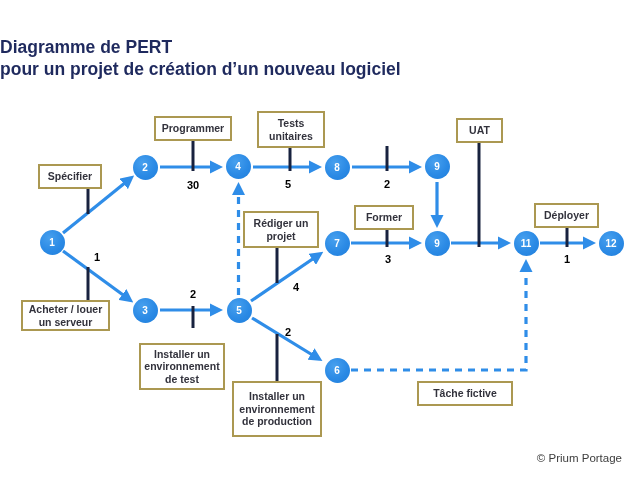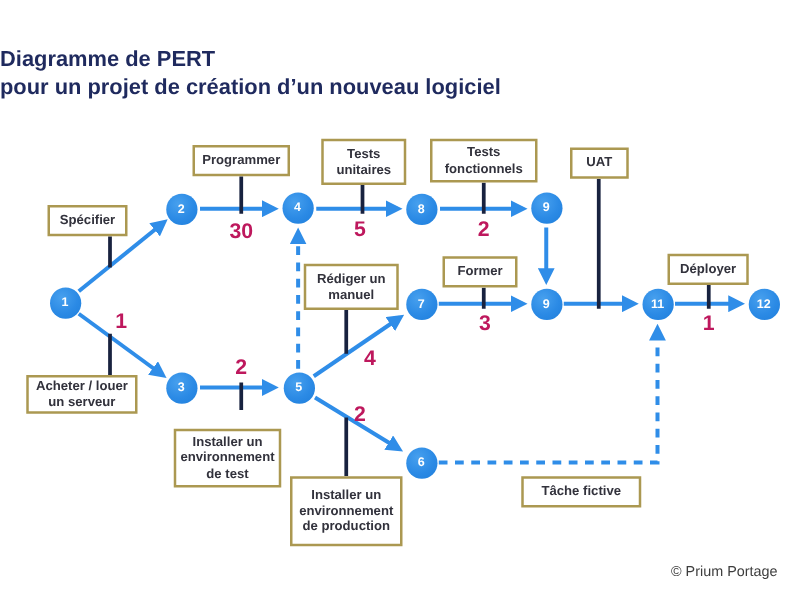--- a/index.html
+++ b/index.html
@@ -17,21 +17,21 @@
     background:radial-gradient(circle at 38% 32%, #47a0ee 0%, #2b8ae5 55%, #1f7edb 100%);
     color:#ffffff;font-weight:700;font-size:10px;
     display:flex;align-items:center;justify-content:center;
   }
   .lbox{
     position:absolute;z-index:3;background:#ffffff;border:2px solid #ab9851;
     color:#32323c;font-weight:700;font-size:10.5px;line-height:1.18;text-align:center;
     display:flex;align-items:center;justify-content:center;padding:2px 3px;box-sizing:border-box;
   }
   .dur{
-    position:absolute;z-index:3;color:#be185d;font-weight:700;font-size:17px;
+    position:absolute;z-index:3;color:#000000;font-weight:700;font-size:11px;
     transform:translate(-50%,-50%);white-space:nowrap;
   }
   #credit{
     position:absolute;right:18px;top:452px;font-size:11.5px;color:#3d3d3d;z-index:3;
   }
 </style>
 </head>
 <body>
 
 <div id="stage">
@@ -87,23 +87,22 @@
   <div class="node" style="left:324.5px;top:230.5px">7</div>
   <div class="node" style="left:324.5px;top:154.5px">8</div>
   <div class="node" style="left:424.5px;top:230.5px">9</div>
   <div class="node" style="left:424.5px;top:153.5px">9</div>
   <div class="node" style="left:513.5px;top:230.5px">11</div>
   <div class="node" style="left:598.5px;top:230.5px">12</div>
 
   <div class="lbox" style="left:38px;top:164px;width:64px;height:25px">Spécifier</div>
   <div class="lbox" style="left:154px;top:116px;width:78px;height:25px">Programmer</div>
   <div class="lbox" style="left:257px;top:111px;width:68px;height:37px">Tests unitaires</div>
-  <div class="lbox" style="left:344px;top:111px;width:86px;height:35px">Tests fonctionnels</div>
   <div class="lbox" style="left:456px;top:118px;width:47px;height:25px">UAT</div>
-  <div class="lbox" style="left:243px;top:211px;width:76px;height:37px">Rédiger un manuel</div>
+  <div class="lbox" style="left:243px;top:211px;width:76px;height:37px">Rédiger un projet</div>
   <div class="lbox" style="left:354px;top:205px;width:60px;height:25px">Former</div>
   <div class="lbox" style="left:534px;top:203px;width:65px;height:25px">Déployer</div>
   <div class="lbox" style="left:21px;top:300px;width:89px;height:31px">Acheter / louer un serveur</div>
   <div class="lbox" style="left:139px;top:343px;width:86px;height:47px">Installer un environnement de test</div>
   <div class="lbox" style="left:232px;top:381px;width:90px;height:56px">Installer un environnement de production</div>
   <div class="lbox" style="left:417px;top:381px;width:96px;height:25px">Tâche fictive</div>
 
   <div class="dur" style="left:97px;top:257px">1</div>
   <div class="dur" style="left:193px;top:185px">30</div>
   <div class="dur" style="left:288px;top:184px">5</div>

